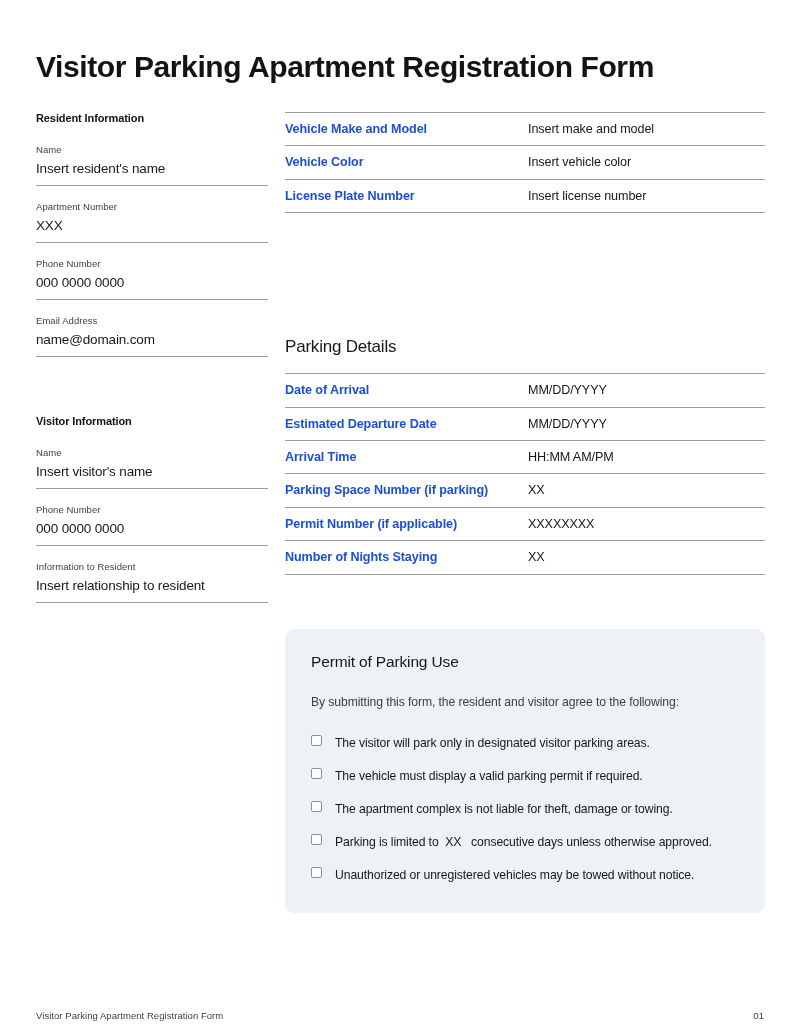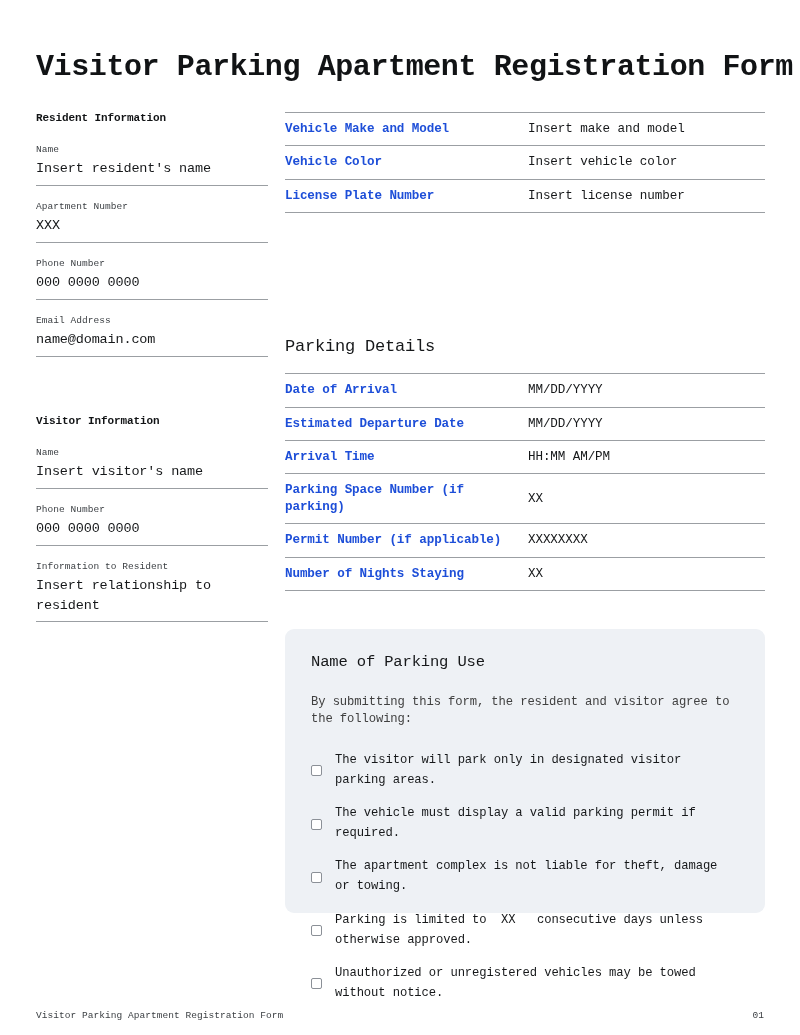--- a/index.html
+++ b/index.html
@@ -16,21 +16,20 @@
     color: #16181a;
     -webkit-font-smoothing: antialiased;
   }
 
   .page {
     position: absolute;
     inset: 0;
     width: 800px;
     height: 1035px;
     background: #fff;
-    font-family: Liberation Mono, monospace;
   }
 
   
   .doc-title {
     position: absolute;
     left: 36px;
     top: 30px;
     font-size: 30px;
     font-weight: 700;
     letter-spacing: -0.4px;
@@ -151,21 +150,21 @@
     margin: 0 0 22px 0;
     line-height: 1.4;
   }
   .terms-list {
     list-style: none;
     margin: 0;
     padding: 0;
   }
   .terms-item {
     display: flex;
-    align-items: center;
+    align-items: flex-start;
     margin-bottom: 13px;
   }
   .cb {
     flex: 0 0 auto;
     width: 11px;
     height: 11px;
     border: 1px solid #8b9097;
     border-radius: 2px;
     background: #ffffff;
     margin-top: 2px;
@@ -292,21 +291,21 @@
         </tr>
         <tr>
           <td class="k">Number of Nights Staying</td>
           <td class="v">XX</td>
         </tr>
       </tbody>
     </table>
   </section>
 
   <section class="terms-panel">
-    <h2 class="terms-title">Name of Parking Use</h2>
+    <h2 class="terms-title">Permit of Parking Use</h2>
     <p class="terms-intro">By submitting this form, the resident and visitor agree to the following:</p>
     <ul class="terms-list">
       <li class="terms-item">
         <span class="cb"></span>
         <span class="terms-text">The visitor will park only in designated visitor parking areas.</span>
       </li>
       <li class="terms-item">
         <span class="cb"></span>
         <span class="terms-text">The vehicle must display a valid parking permit if required.</span>
       </li>

